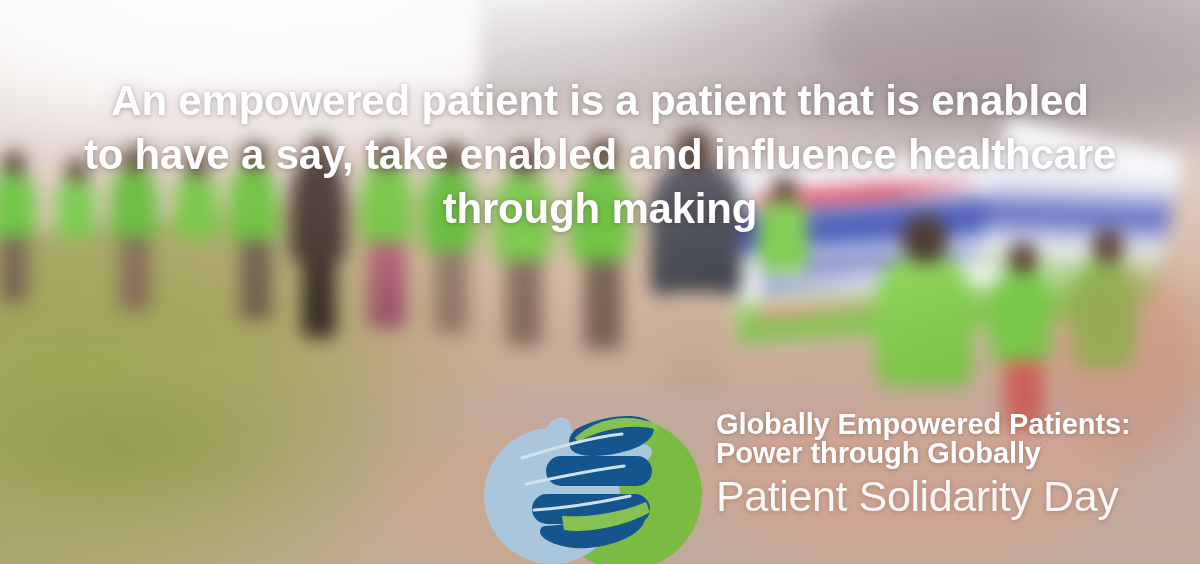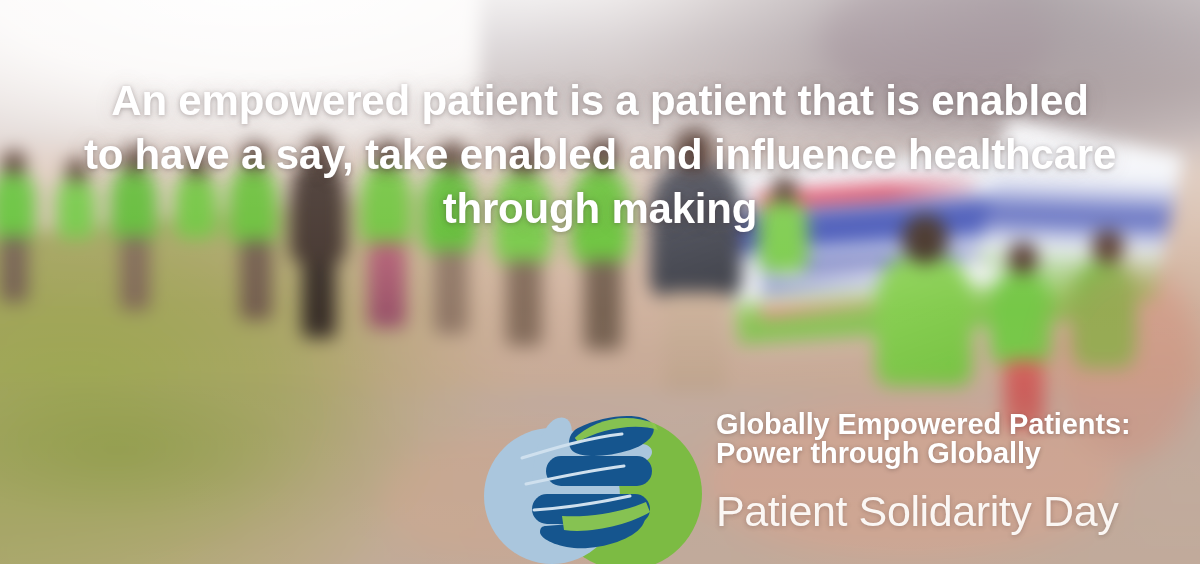--- a/index.html
+++ b/index.html
@@ -132,21 +132,21 @@
   .brand {
     position:absolute; left:716px; top:410px; right:0;
     color:#fff;
   }
   .brand .l1, .brand .l2 {
     font-weight:bold; font-size:29px; line-height:29px;
     letter-spacing:-0.1px;
     text-shadow:0 1px 4px rgba(70,50,50,.35);
   }
   .brand .psd {
-    margin-top:17px;
+    margin-top:2px;
     font-size:43px; line-height:52px;
     font-weight:400;
     letter-spacing:-0.4px;
     color:#fbf7f4;
     text-shadow:0 1px 5px rgba(70,50,50,.3);
   }
 </style>
 </head>
 <body>
 

